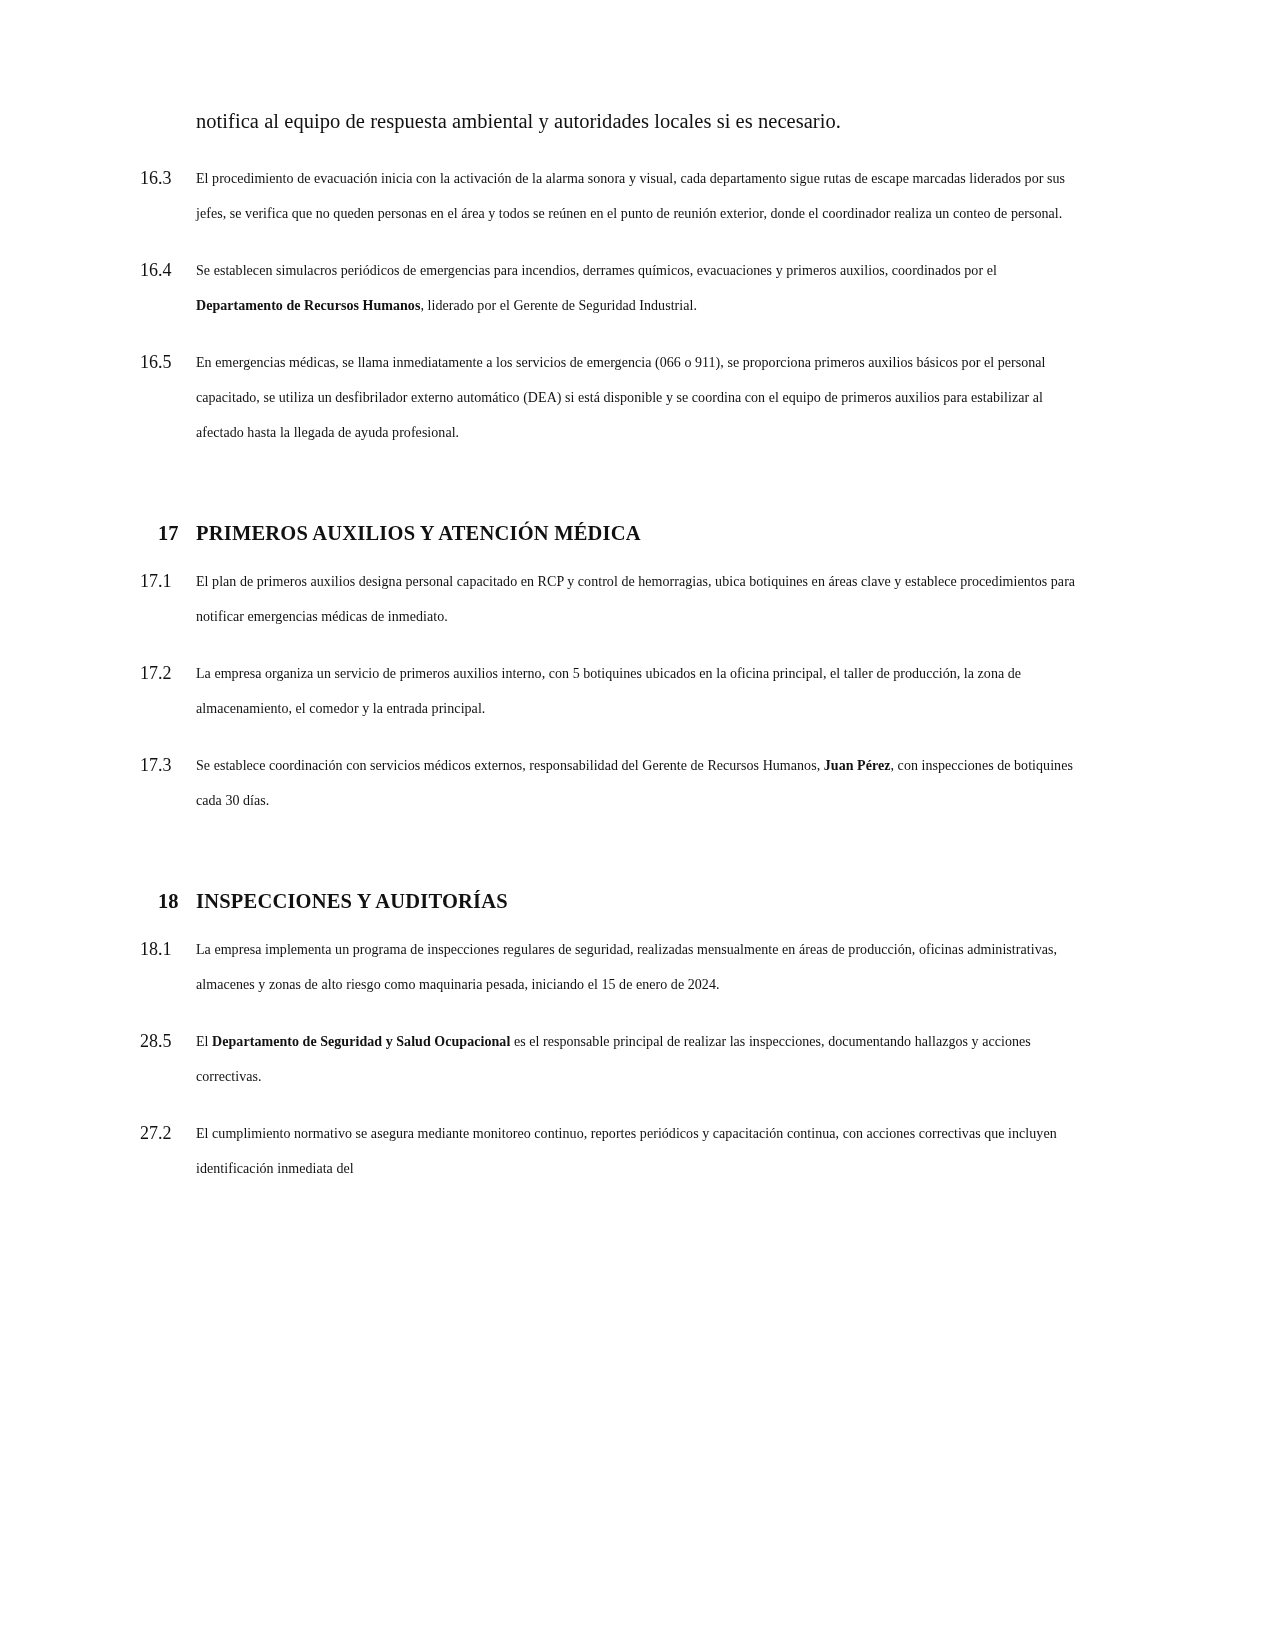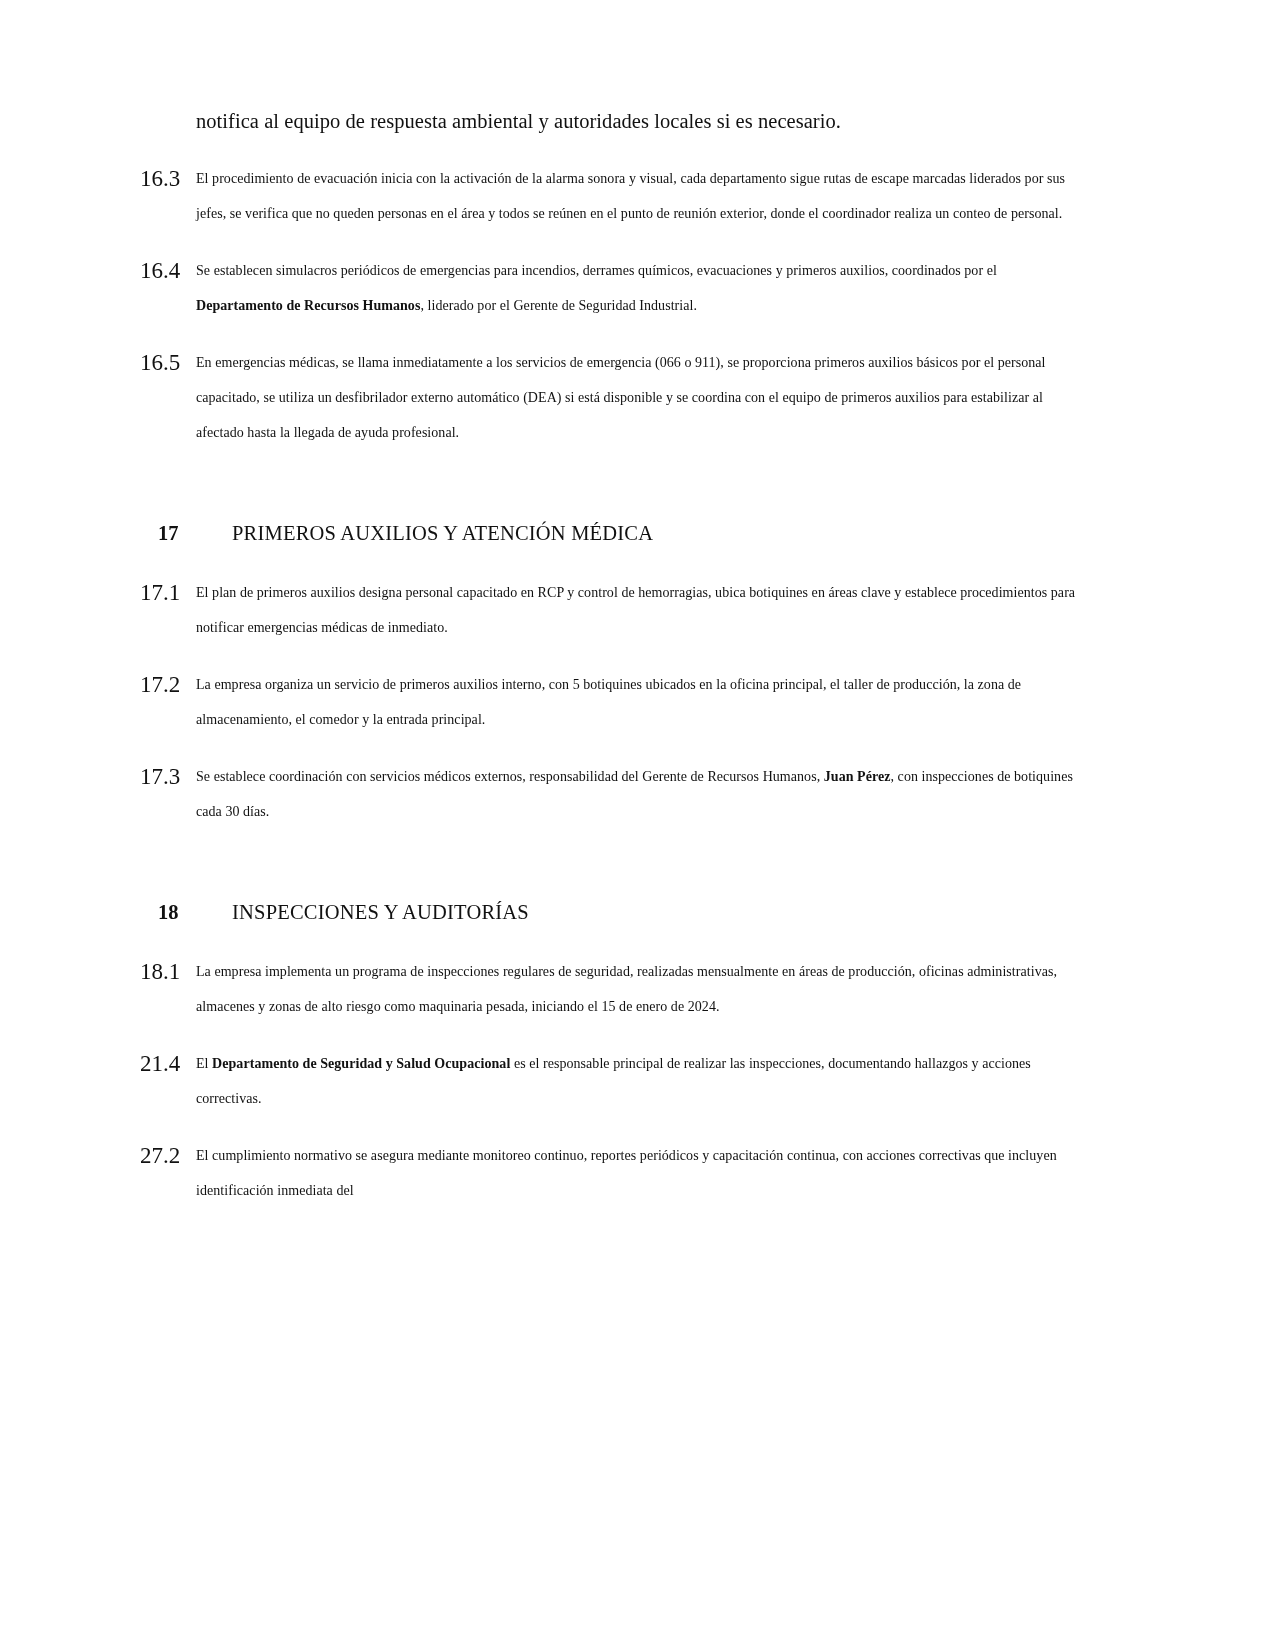--- a/index.html
+++ b/index.html
@@ -39,21 +39,21 @@
 
   
   .clause {
     display: flex;
     align-items: flex-start;
     margin-top: 22px;
   }
 
   .clause-num {
     flex: 0 0 56px;
-    font-size: 23px;
+    font-size: 18px;
     line-height: 35px;
     white-space: nowrap;
   }
 
   .clause-text {
     flex: 1 1 auto;
     font-size: 14px;
     line-height: 35px;
     text-align: left;
     letter-spacing: 0.05px;
@@ -77,28 +77,27 @@
     flex: 0 0 38px;
     font-size: 20.5px;
     line-height: 34px;
     font-weight: 700;
   }
 
   .section-title {
     flex: 1 1 auto;
     font-size: 20.5px;
     line-height: 34px;
-    font-weight: 400;
+    font-weight: 700;
     letter-spacing: 0.2px;
-    margin-left: 36px;
   }
 
   
   .section-head + .clause {
-    margin-top: 25px;
+    margin-top: 14px;
   }
 </style>
 </head>
 <body>
 
 <div class="page">
   <div class="content">
 
     <p class="cont-para">notifica al equipo de respuesta ambiental y autoridades locales si es necesario.</p>
 
@@ -133,21 +132,21 @@
         </div>
         <div class="section-head">
           <div class="section-num">18</div>
           <div class="section-title">INSPECCIONES Y AUDITORÍAS</div>
         </div>
         <div class="clause">
           <div class="clause-num">18.1</div>
           <div class="clause-text"><span>La empresa implementa un programa de inspecciones regulares de seguridad, realizadas mensualmente en áreas de producción, oficinas administrativas, almacenes y zonas de alto riesgo como maquinaria pesada, iniciando el 15 de enero de 2024.</span></div>
         </div>
         <div class="clause">
-          <div class="clause-num">21.4</div>
+          <div class="clause-num">28.5</div>
           <div class="clause-text"><span>El </span><b>Departamento de Seguridad y Salud Ocupacional</b><span> es el responsable principal de realizar las inspecciones, documentando hallazgos y acciones correctivas.</span></div>
         </div>
         <div class="clause">
           <div class="clause-num">27.2</div>
           <div class="clause-text"><span>El cumplimiento normativo se asegura mediante monitoreo continuo, reportes periódicos y capacitación continua, con acciones correctivas que incluyen identificación inmediata del</span></div>
         </div>
       </div>
 
   </div>
 </div>

